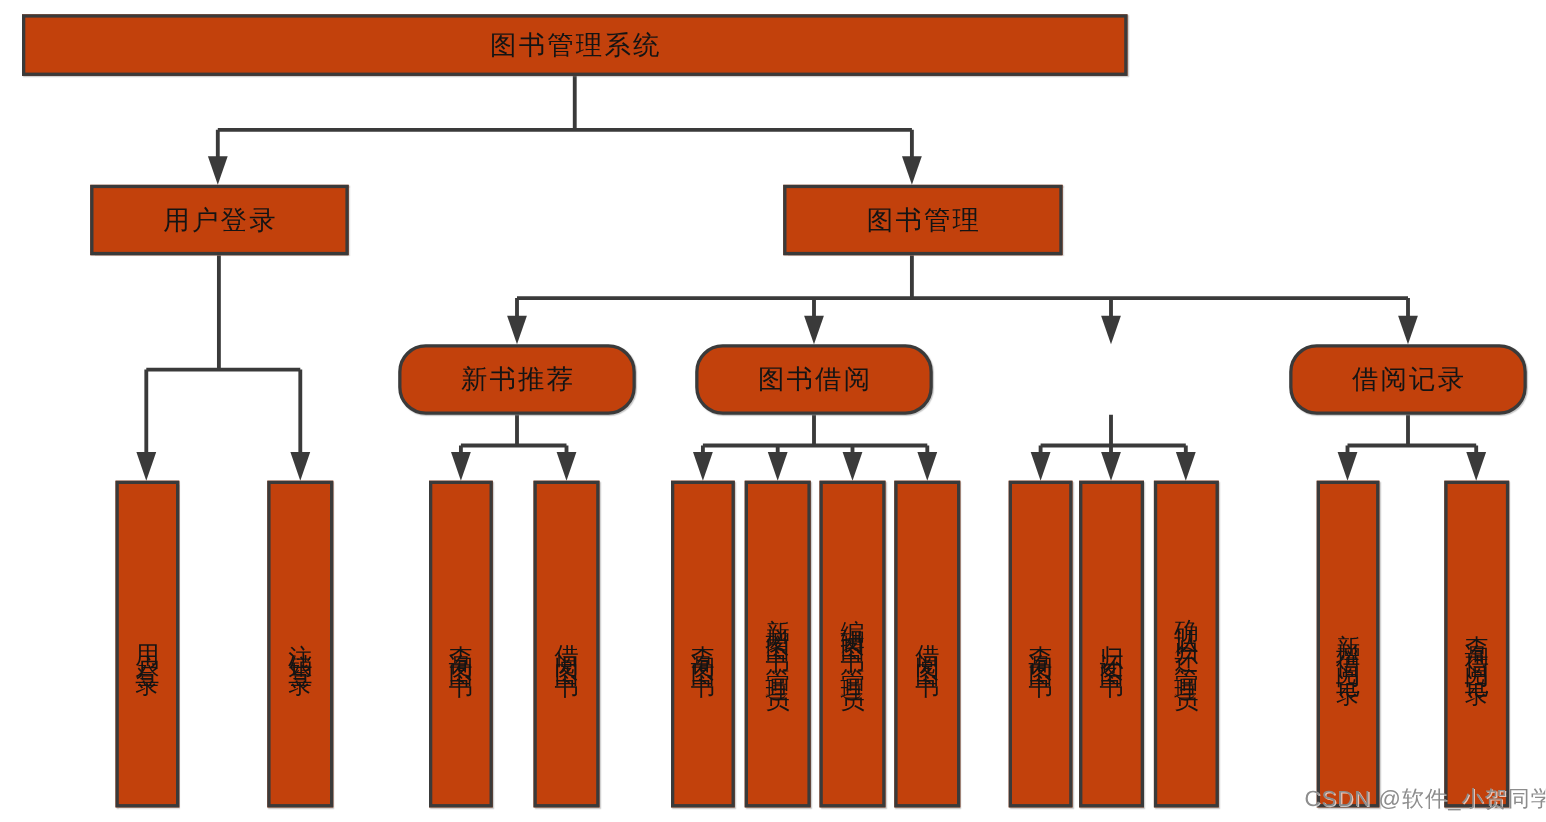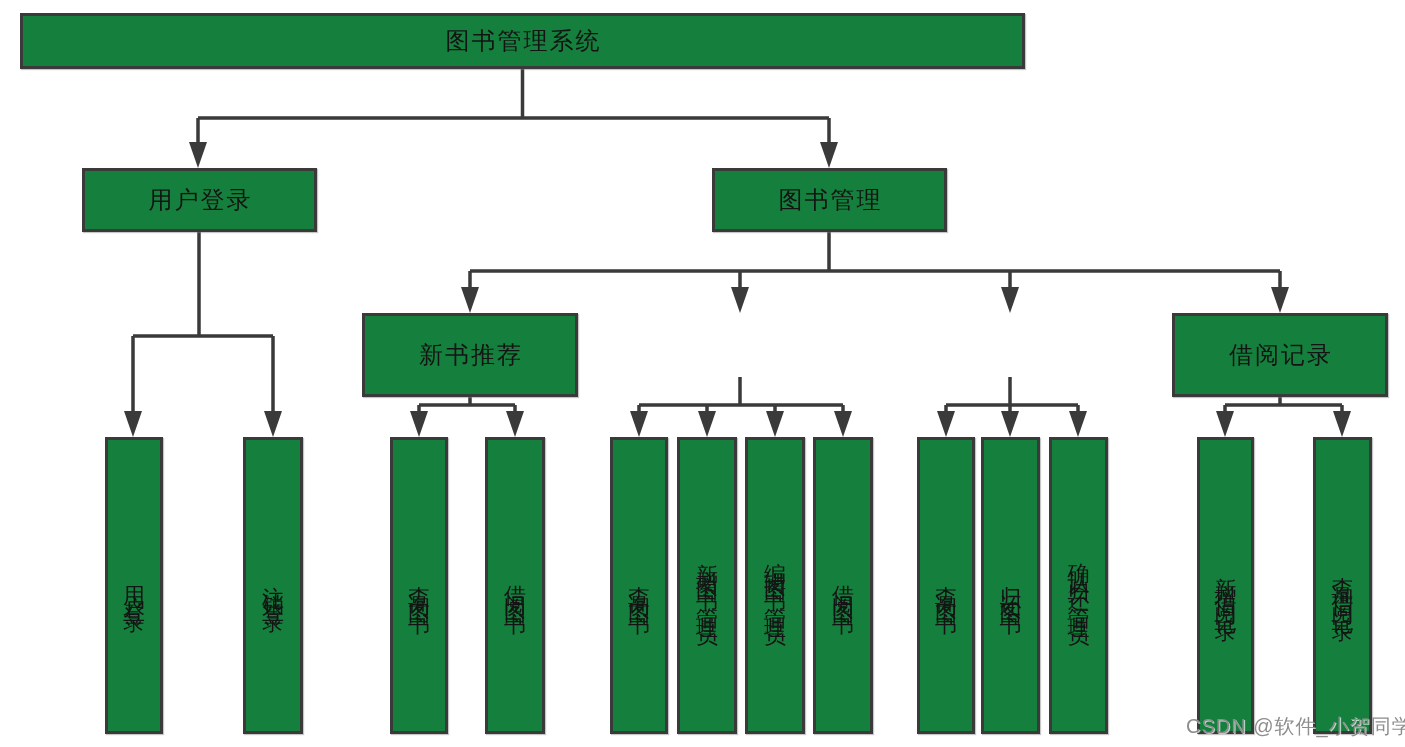--- a/index.html
+++ b/index.html
@@ -13,21 +13,21 @@
   }
   svg.connectors {
     position: absolute;
     left: 0; top: 0;
     width: 1405px; height: 747px;
   }
   .box {
     position: absolute;
     box-sizing: border-box;
     border: 3px solid #3a3a3a;
-    background: #15803d;
+    background: #c2410c;
     display: flex;
     align-items: center;
     justify-content: center;
     color: #141414;
     box-shadow: 1px 1px 1px rgba(130,130,130,0.45);
   }
   .h-box {
     font-size: 24px;
     letter-spacing: 2px;
     text-indent: 2px;
@@ -35,22 +35,22 @@
   }
   .leaf {
     writing-mode: vertical-rl;
     text-orientation: mixed;
     font-size: 22px;
     letter-spacing: 9px;
     line-height: 1;
   }
   .root    { left: 20px;  top: 13px;  width: 1005px; height: 56px; }
   .l2a     { left: 82px;  top: 168px; width: 235px;  height: 64px; }
-  .l2b     { left: 712px; top: 168px; width: 235px;  height: 64px; }
-  .l3      { top: 313px; width: 216px; height: 84px; }
+  .l2b     { left: 712px; top: 168px; width: 254px;  height: 64px; }
+  .l3      { top: 313px; width: 216px; height: 64px; border-radius: 25px; }
   .l3a { left: 362px; }  .l3b { left: 632px; }  .l3c { left: 902px; }  .l3d { left: 1172px; }
   .leaf    { top: 437px; height: 297px; }
   .lf1  { left: 105px;  width: 58px; }
   .lf2  { left: 243px;  width: 60px; }
   .lf3  { left: 390px;  width: 58px; }
   .lf4  { left: 485px;  width: 60px; }
   .lf5  { left: 610px;  width: 58px; }
   .lf6  { left: 677px;  width: 60px; }
   .lf7  { left: 745px;  width: 60px; }
   .lf8  { left: 813px;  width: 60px; }
@@ -108,20 +108,21 @@
       <polygon points="1333,411 1351,411 1342,437"></polygon>
     </g>
   </svg>
 
   <div class="box h-box root">图书管理系统</div>
 
   <div class="box h-box l2a">用户登录</div>
   <div class="box h-box l2b">图书管理</div>
 
   <div class="box h-box l3 l3a">新书推荐</div>
+  <div class="box h-box l3 l3b">图书借阅</div>
   <div class="box h-box l3 l3d">借阅记录</div>
 
   <div class="box leaf lf1">用户登录</div>
   <div class="box leaf lf2">注销登录</div>
 
   <div class="box leaf lf3">查询图书</div>
   <div class="box leaf lf4">借阅图书</div>
 
   <div class="box leaf lf5">查询图书</div>
   <div class="box leaf lf6">新增图书（管理员）</div>

